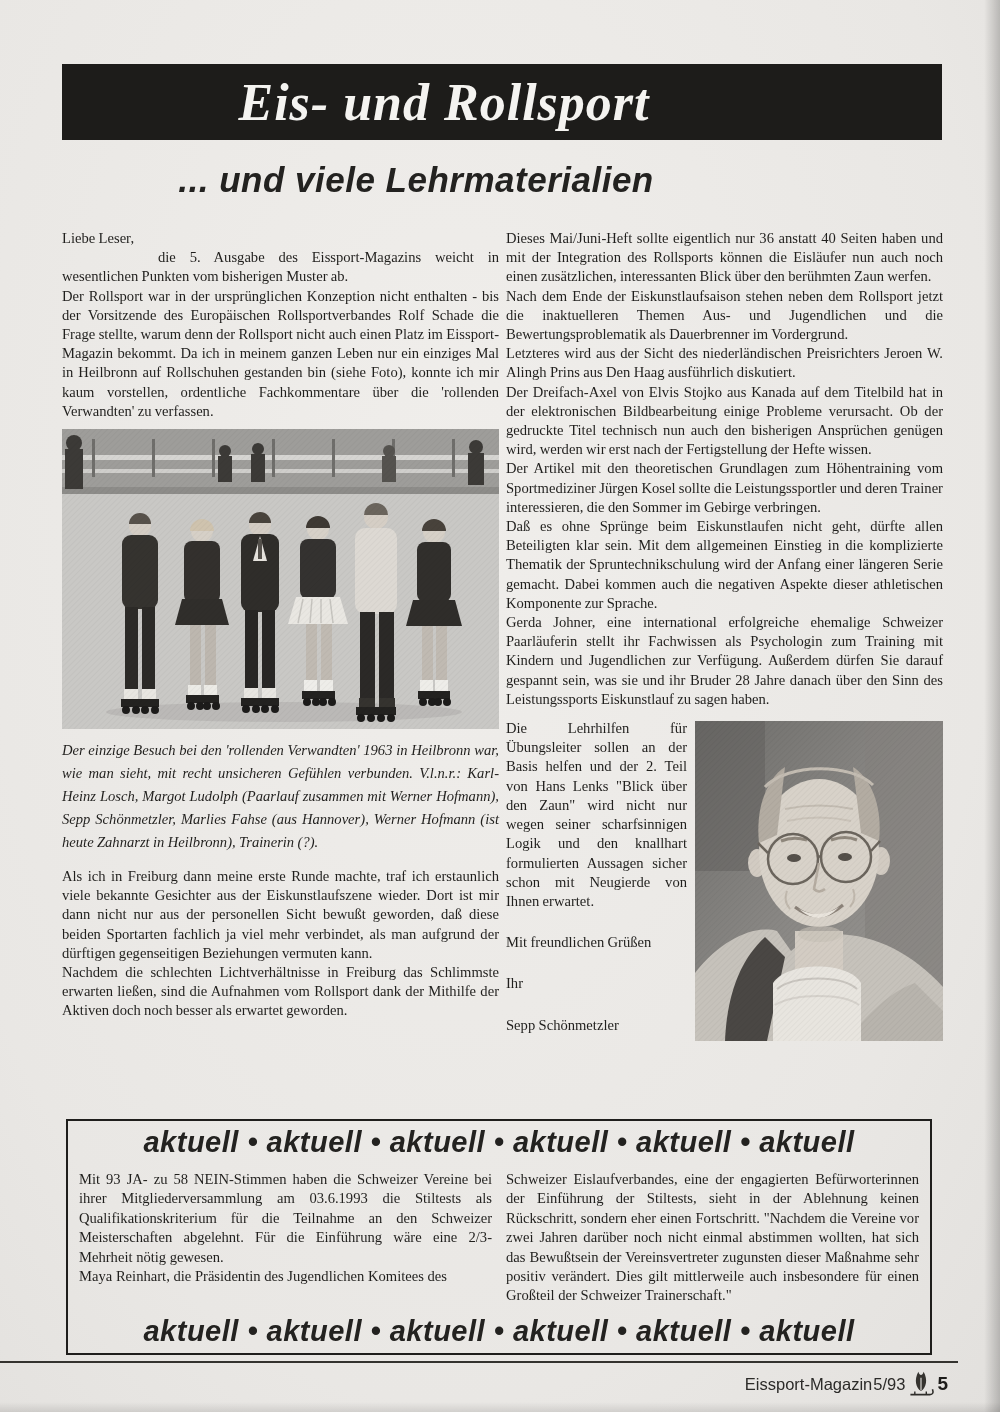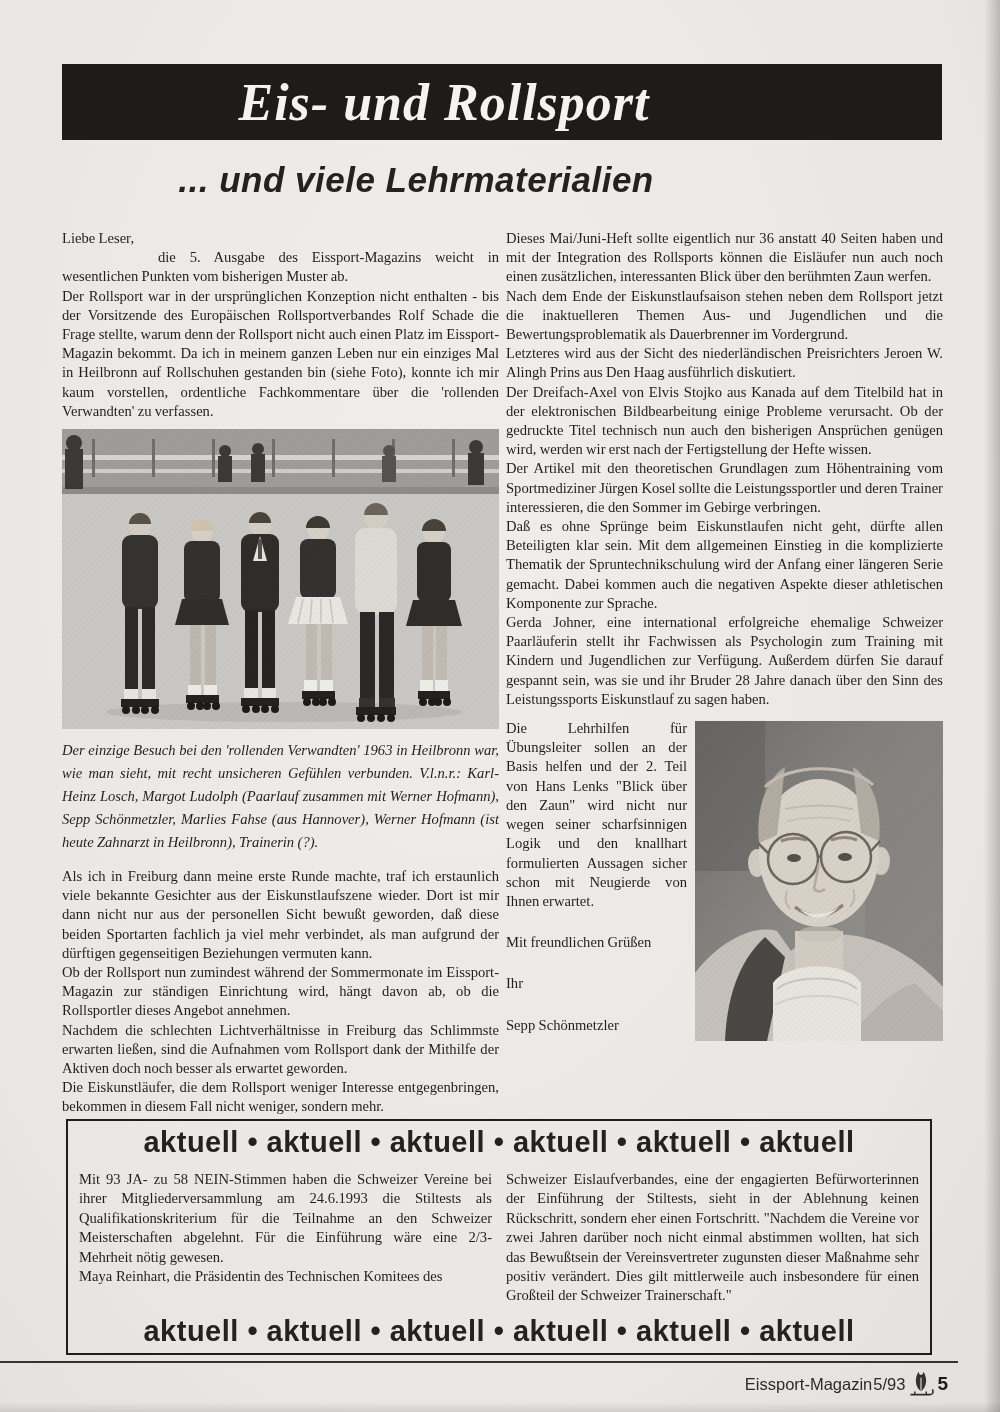--- a/index.html
+++ b/index.html
@@ -34,21 +34,21 @@
   .groupphoto{display:block;width:437px;height:300px;}
   .caption{font-style:italic;line-height:23px;margin-bottom:13px !important;}
 
   .wrap-sec{margin-top:10px;}
   .portrait{float:right;width:248px;height:320px;margin:2px 0 4px 8px;}
   .sig{margin-top:22px !important;text-align:left !important;}
 
   .akt-box{position:absolute;left:66px;top:1119px;width:866px;height:236px;
     border:2px solid #1f1e1c;box-sizing:border-box;}
   .akt-line{position:absolute;left:0;width:100%;text-align:center;
-    font-family:"Liberation Sans",sans-serif;font-weight:bold;
+    font-family:"Liberation Sans",sans-serif;font-style:italic;font-weight:bold;
     font-size:29px;color:#232220;letter-spacing:0.5px;white-space:nowrap;}
   .akt-top{top:5px;}
   .akt-bottom{bottom:5px;}
   .box-cols{position:absolute;top:49px;left:11px;right:11px;display:flex;gap:14px;}
   .box-col{flex:1;font-size:14.6px;line-height:19.4px;text-align:justify;
     hyphens:auto;-webkit-hyphens:auto;}
   .box-col p{margin:0;}
   .box-col h3{margin:0 0 2px 0;font-family:"Liberation Sans",sans-serif;
     font-size:16px;font-weight:bold;color:#1f1e1c;}
 
@@ -214,23 +214,21 @@
             <circle cx="370" cy="273" r="4" fill="#1c1b1a"></circle>
           <circle cx="376" cy="273" r="4" fill="#1c1b1a"></circle>
             <circle cx="385" cy="273" r="4" fill="#1c1b1a"></circle>
         </g>
         <rect width="437" height="300" fill="url(#ht)"></rect>
       </svg>
     </figure>
 
     <p class="caption">Der einzige Besuch bei den 'rollenden Verwandten' 1963 in Heilbronn war, wie man sieht, mit recht unsicheren Gefühlen verbunden. V.l.n.r.: Karl-Heinz Losch, Margot Ludolph (Paarlauf zusammen mit Werner Hofmann), Sepp Schönmetzler, Marlies Fahse (aus Hannover), Werner Hofmann (ist heute Zahnarzt in Heilbronn), Trainerin (?).</p>
     <p>Als ich in Freiburg dann meine erste Runde machte, traf ich erstaunlich viele bekannte Gesichter aus der Eiskunstlaufszene wieder. Dort ist mir dann nicht nur aus der personellen Sicht bewußt geworden, daß diese beiden Sportarten fachlich ja viel mehr verbindet, als man aufgrund der dürftigen gegenseitigen Beziehungen vermuten kann.</p>
-    <p>Ob der Rollsport nun zumindest während der Sommermonate im Eissport-Magazin zur ständigen Einrichtung wird, hängt davon ab, ob die Rollsportler dieses Angebot annehmen.</p>
     <p>Nachdem die schlechten Lichtverhältnisse in Freiburg das Schlimmste erwarten ließen, sind die Aufnahmen vom Rollsport dank der Mithilfe der Aktiven doch noch besser als erwartet geworden.</p>
-    <p>Die Eiskunstläufer, die dem Rollsport weniger Interesse entgegenbringen, bekommen in diesem Fall nicht weniger, sondern mehr.</p>
   </div>
 
   <div class="col col-right">
     <p>Dieses Mai/Juni-Heft sollte eigentlich nur 36 anstatt 40 Seiten haben und mit der Integration des Rollsports können die Eisläufer nun auch noch einen zusätzlichen, interessanten Blick über den berühmten Zaun werfen.</p>
     <p>Nach dem Ende der Eiskunstlaufsaison stehen neben dem Rollsport jetzt die inaktuelleren Themen Aus- und Jugendlichen und die Bewertungsproblematik als Dauerbrenner im Vordergrund.</p>
     <p>Letzteres wird aus der Sicht des niederländischen Preisrichters Jeroen W. Alingh Prins aus Den Haag ausführlich diskutiert.</p>
     <p>Der Dreifach-Axel von Elvis Stojko aus Kanada auf dem Titelbild hat in der elektronischen Bildbearbeitung einige Probleme verursacht. Ob der gedruckte Titel technisch nun auch den bisherigen Ansprüchen genügen wird, werden wir erst nach der Fertigstellung der Hefte wissen.</p>
     <p>Der Artikel mit den theoretischen Grundlagen zum Höhentraining vom Sportmediziner Jürgen Kosel sollte die Leistungssportler und deren Trainer interessieren, die den Sommer im Gebirge verbringen.</p>
     <p>Daß es ohne Sprünge beim Eiskunstlaufen nicht geht, dürfte allen Beteiligten klar sein. Mit dem allgemeinen Einstieg in die komplizierte Thematik der Spruntechnikschulung wird der Anfang einer längeren Serie gemacht. Dabei kommen auch die negativen Aspekte dieser athletischen Komponente zur Sprache.</p>
     <p>Gerda Johner, eine international erfolgreiche ehemalige Schweizer Paarläuferin stellt ihr Fachwissen als Psychologin zum Training mit Kindern und Jugendlichen zur Verfügung. Außerdem dürfen Sie darauf gespannt sein, was sie und ihr Bruder 28 Jahre danach über den Sinn des Leistungssports Eiskunstlauf zu sagen haben.</p>
@@ -286,22 +284,22 @@
       <p class="sig">Mit freundlichen Grüßen</p>
       <p class="sig">Ihr</p>
       <p class="sig">Sepp Schönmetzler</p>
     </div>
   </div>
 
   <div class="akt-box">
     <div class="akt-line akt-top">aktuell • aktuell • aktuell • aktuell • aktuell • aktuell</div>
     <div class="box-cols">
       <div class="box-col">
-        <p>Mit 93 JA- zu 58 NEIN-Stimmen haben die Schweizer Vereine bei ihrer Mitgliederversammlung am 24.6.1993 die Stiltests als Qualifikationskriterium für die Teilnahme an den Schweizer Meisterschaften abgelehnt. Für die Einführung wäre eine 2/3-Mehrheit nötig gewesen.</p>
-        <p>Maya Reinhart, die Präsidentin des Technischen Komitees des</p>
+        <p>Mit 93 JA- zu 58 NEIN-Stimmen haben die Schweizer Vereine bei ihrer Mitgliederversammlung am 03.6.1993 die Stiltests als Qualifikationskriterium für die Teilnahme an den Schweizer Meisterschaften abgelehnt. Für die Einführung wäre eine 2/3-Mehrheit nötig gewesen.</p>
+        <p>Maya Reinhart, die Präsidentin des Jugendlichen Komitees des</p>
       </div>
       <div class="box-col">
         <p>Schweizer Eislaufverbandes, eine der engagierten Befürworterinnen der Einführung der Stiltests, sieht in der Ablehnung keinen Rückschritt, sondern eher einen Fortschritt. "Nachdem die Vereine vor zwei Jahren darüber noch nicht einmal abstimmen wollten, hat sich das Bewußtsein der Vereinsvertreter zugunsten dieser Maßnahme sehr positiv verändert. Dies gilt mittlerweile auch insbesondere für einen Großteil der Schweizer Trainerschaft."</p>
       </div>
     </div>
     <div class="akt-line akt-bottom">aktuell • aktuell • aktuell • aktuell • aktuell • aktuell</div>
   </div>
 
   <div class="footer-rule"></div>
   <div class="footer">

